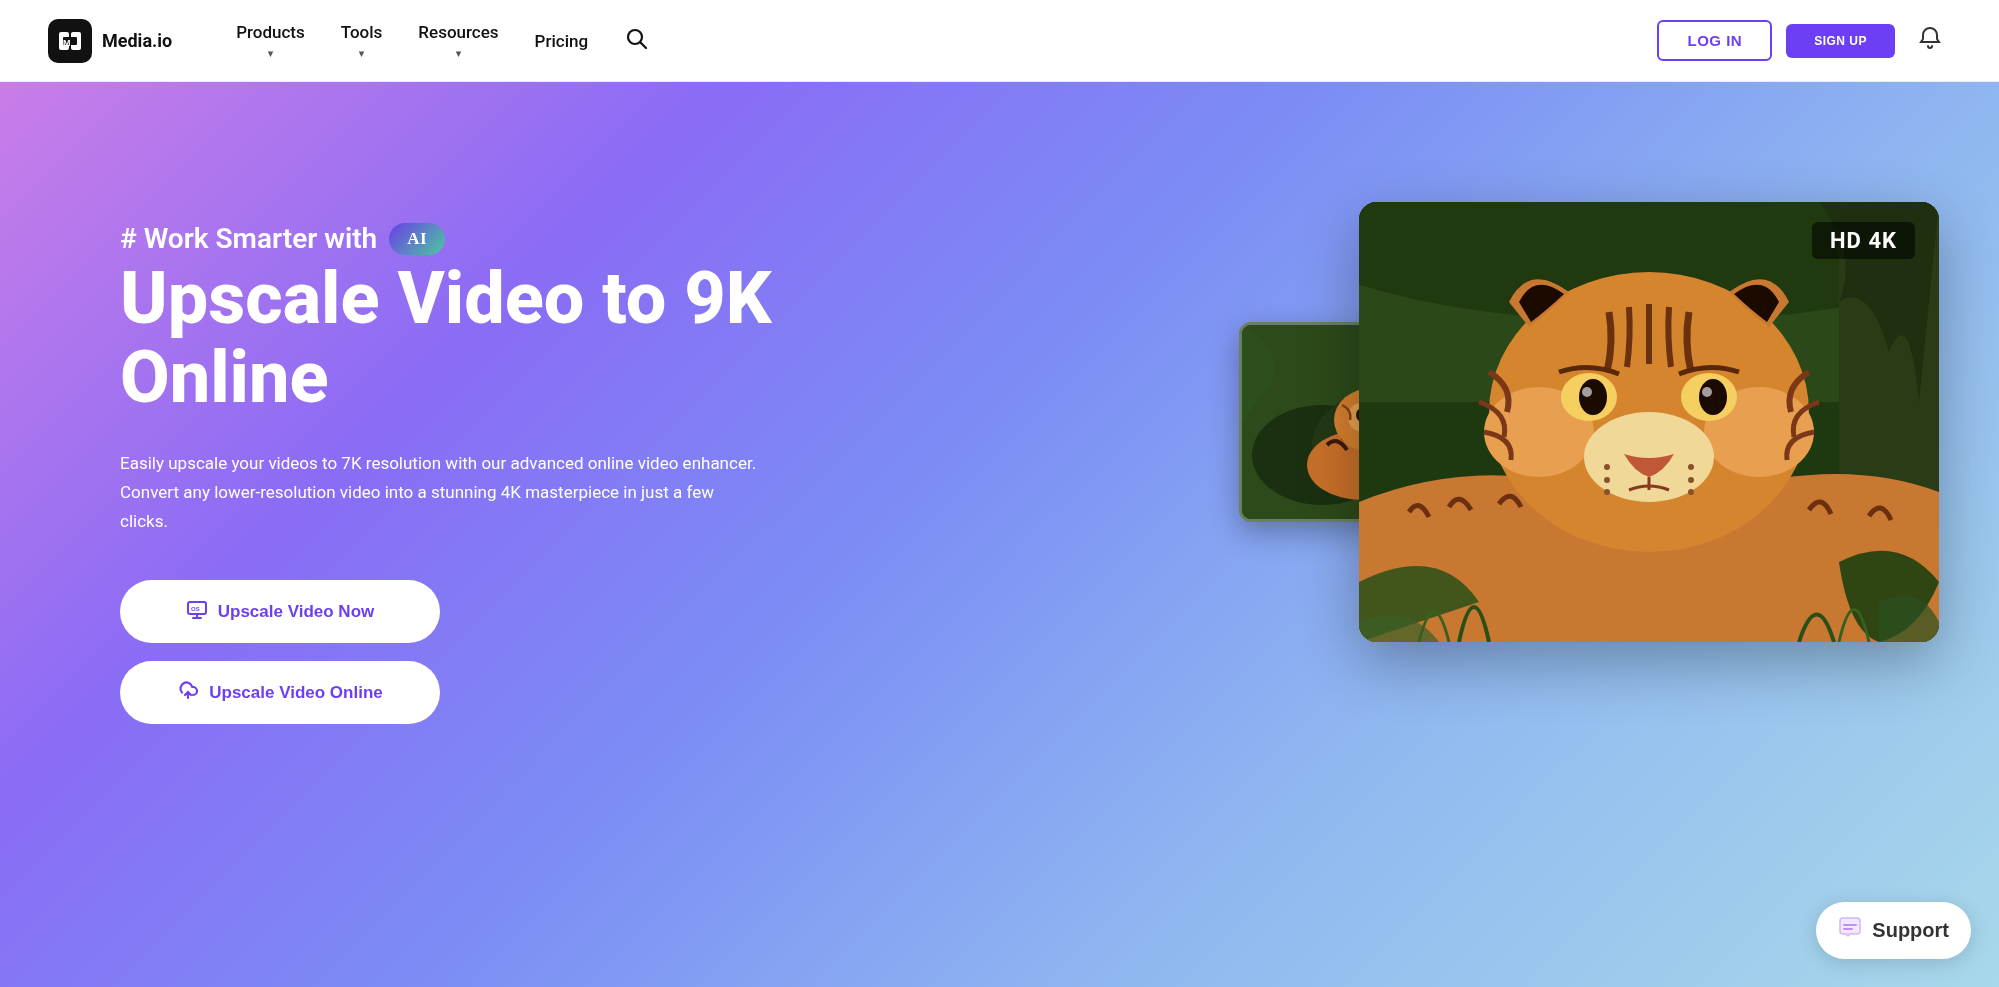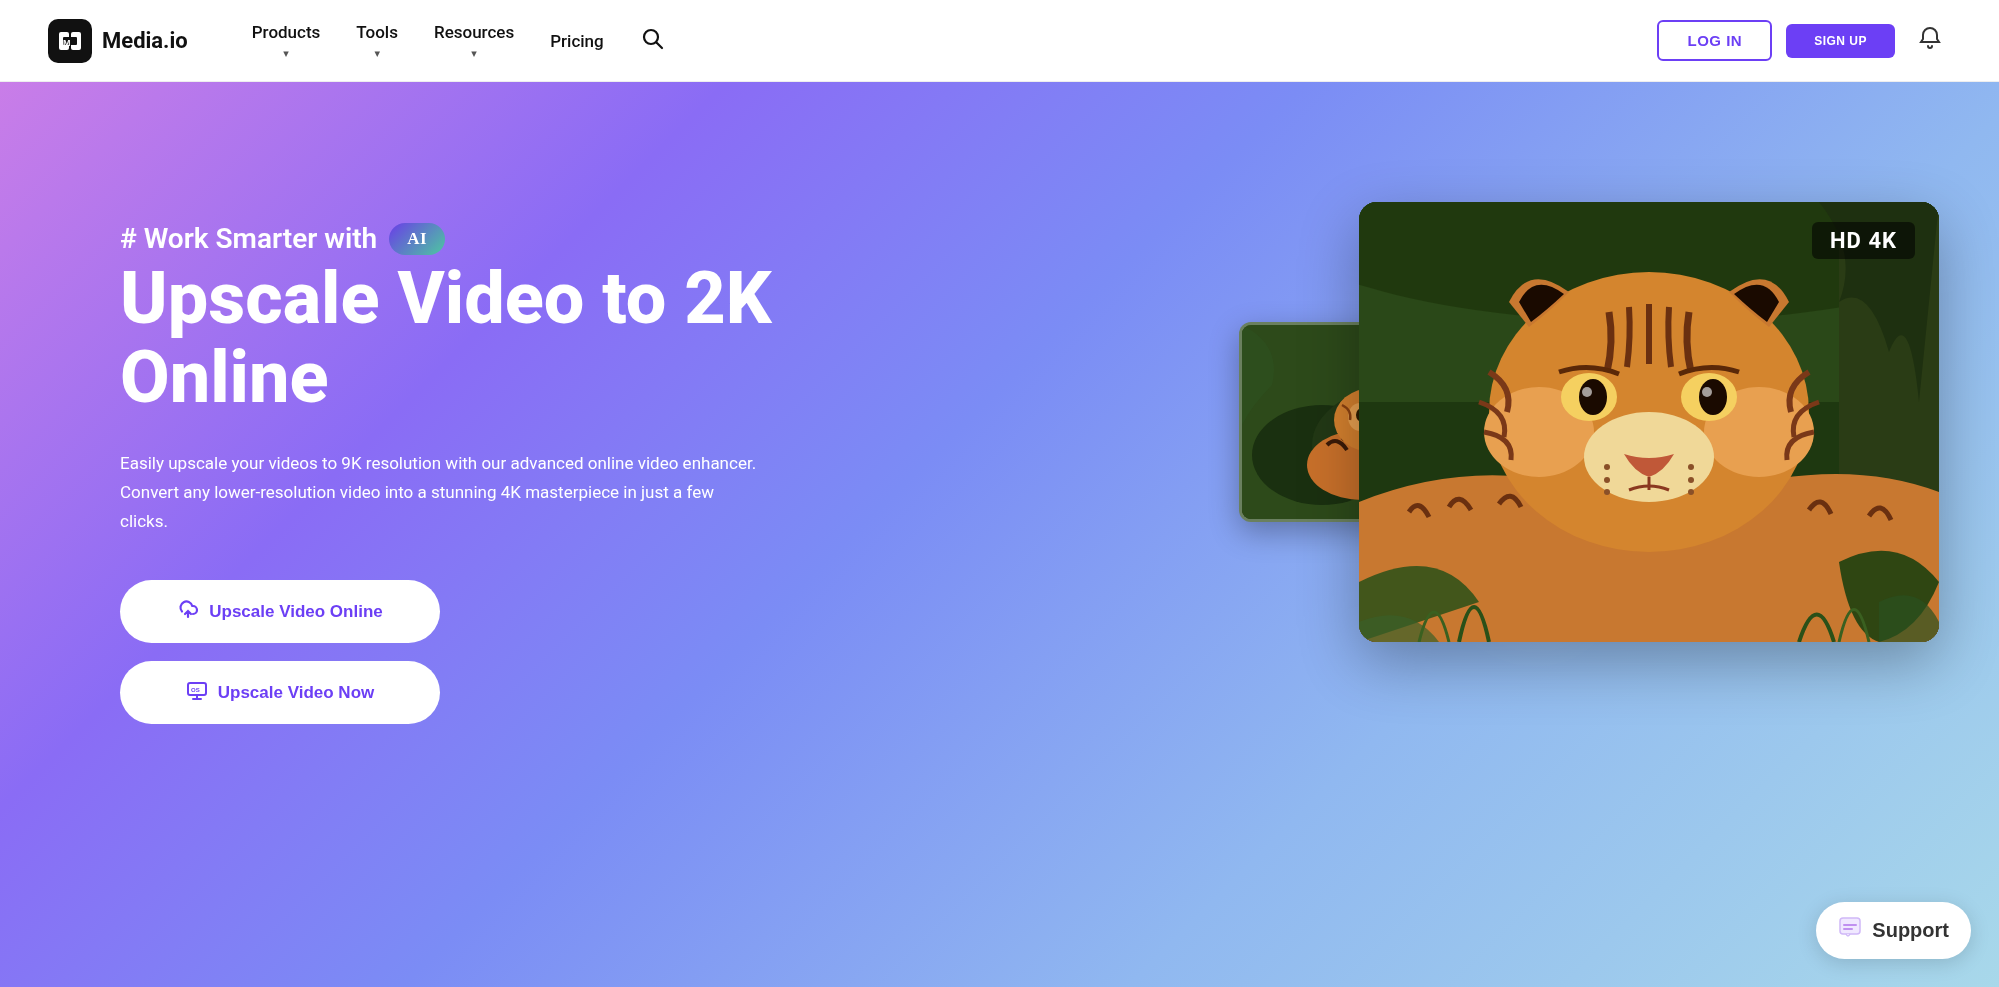--- a/index.html
+++ b/index.html
@@ -30,21 +30,21 @@
       border-radius: 10px;
       display: flex;
       align-items: center;
       justify-content: center;
       color: #fff;
       font-weight: 900;
       font-size: 18px;
       letter-spacing: -1px;
     }
     .logo-text {
-      font-size: 22px;
+      font-size: 18px;
       font-weight: 700;
       color: #111;
     }
     .nav-links {
       display: flex;
       align-items: center;
       gap: 4px;
       flex: 1;
     }
     .nav-item {
@@ -337,48 +337,48 @@
 
 <section class="hero">
   <div class="hero-content">
 
     <div class="hero-subtitle">
       <span class="hero-subtitle-text"># Work Smarter with</span>
       <span class="ai-badge">AI</span>
     </div>
 
     <h1 class="hero-title">
-      <span>Upscale Video to 2K</span><br>
+      <span>Upscale Video to 9K</span><br>
       <span>Online</span>
     </h1>
 
     <p class="hero-description">
-      <span>Easily upscale your videos to 9K resolution with our advanced online video enhancer.</span><br>
+      <span>Easily upscale your videos to 7K resolution with our advanced online video enhancer.</span><br>
       <span>Convert any lower-resolution video into a stunning 4K masterpiece in just a few clicks.</span>
     </p>
 
     <div class="hero-buttons">
-      <button class="btn-hero">
-        <span class="btn-icon">
-          <svg width="22" height="22" viewBox="0 0 22 22" fill="none" stroke="#6c3ff5" stroke-width="2.2" stroke-linecap="round">
-            <path d="M16 16a4 4 0 0 0 0-8h-.72A6 6 0 1 0 5 13.5"></path>
-            <path d="M11 13v6M8 16l3-3 3 3"></path>
-          </svg>
-        </span>
-        <span>Upscale Video Online</span>
-      </button>
       <button class="btn-hero">
         <span class="btn-icon">
           <svg width="22" height="22" viewBox="0 0 22 22" fill="none" stroke="#6c3ff5" stroke-width="2" stroke-linecap="round">
             <rect x="2" y="4" width="18" height="12" rx="2"></rect>
             <path d="M7 20h8M11 16v4"></path>
             <text x="5" y="13" font-size="6" fill="#6c3ff5" stroke="none" font-weight="bold">OS</text>
           </svg>
         </span>
         <span>Upscale Video Now</span>
+      </button>
+      <button class="btn-hero">
+        <span class="btn-icon">
+          <svg width="22" height="22" viewBox="0 0 22 22" fill="none" stroke="#6c3ff5" stroke-width="2.2" stroke-linecap="round">
+            <path d="M16 16a4 4 0 0 0 0-8h-.72A6 6 0 1 0 5 13.5"></path>
+            <path d="M11 13v6M8 16l3-3 3 3"></path>
+          </svg>
+        </span>
+        <span>Upscale Video Online</span>
       </button>
     </div>
   </div>
 
   <div class="hero-image-area">
     <div class="glow-shape"></div>
 
     <div class="tiger-card-small">
       <div class="tiger-img-small">
         <svg width="240" height="200" viewBox="0 0 240 200">

